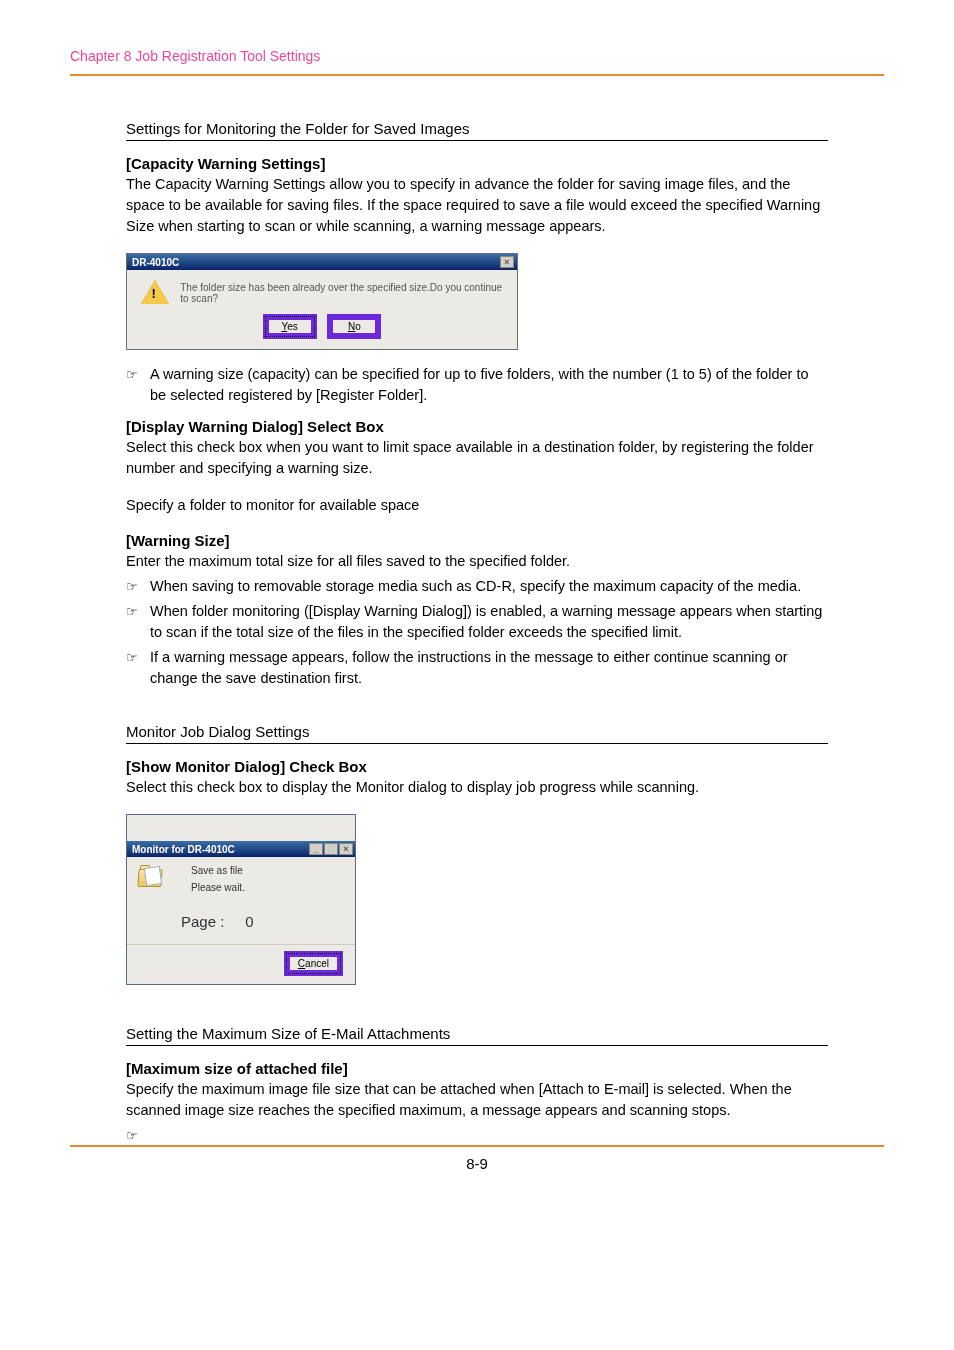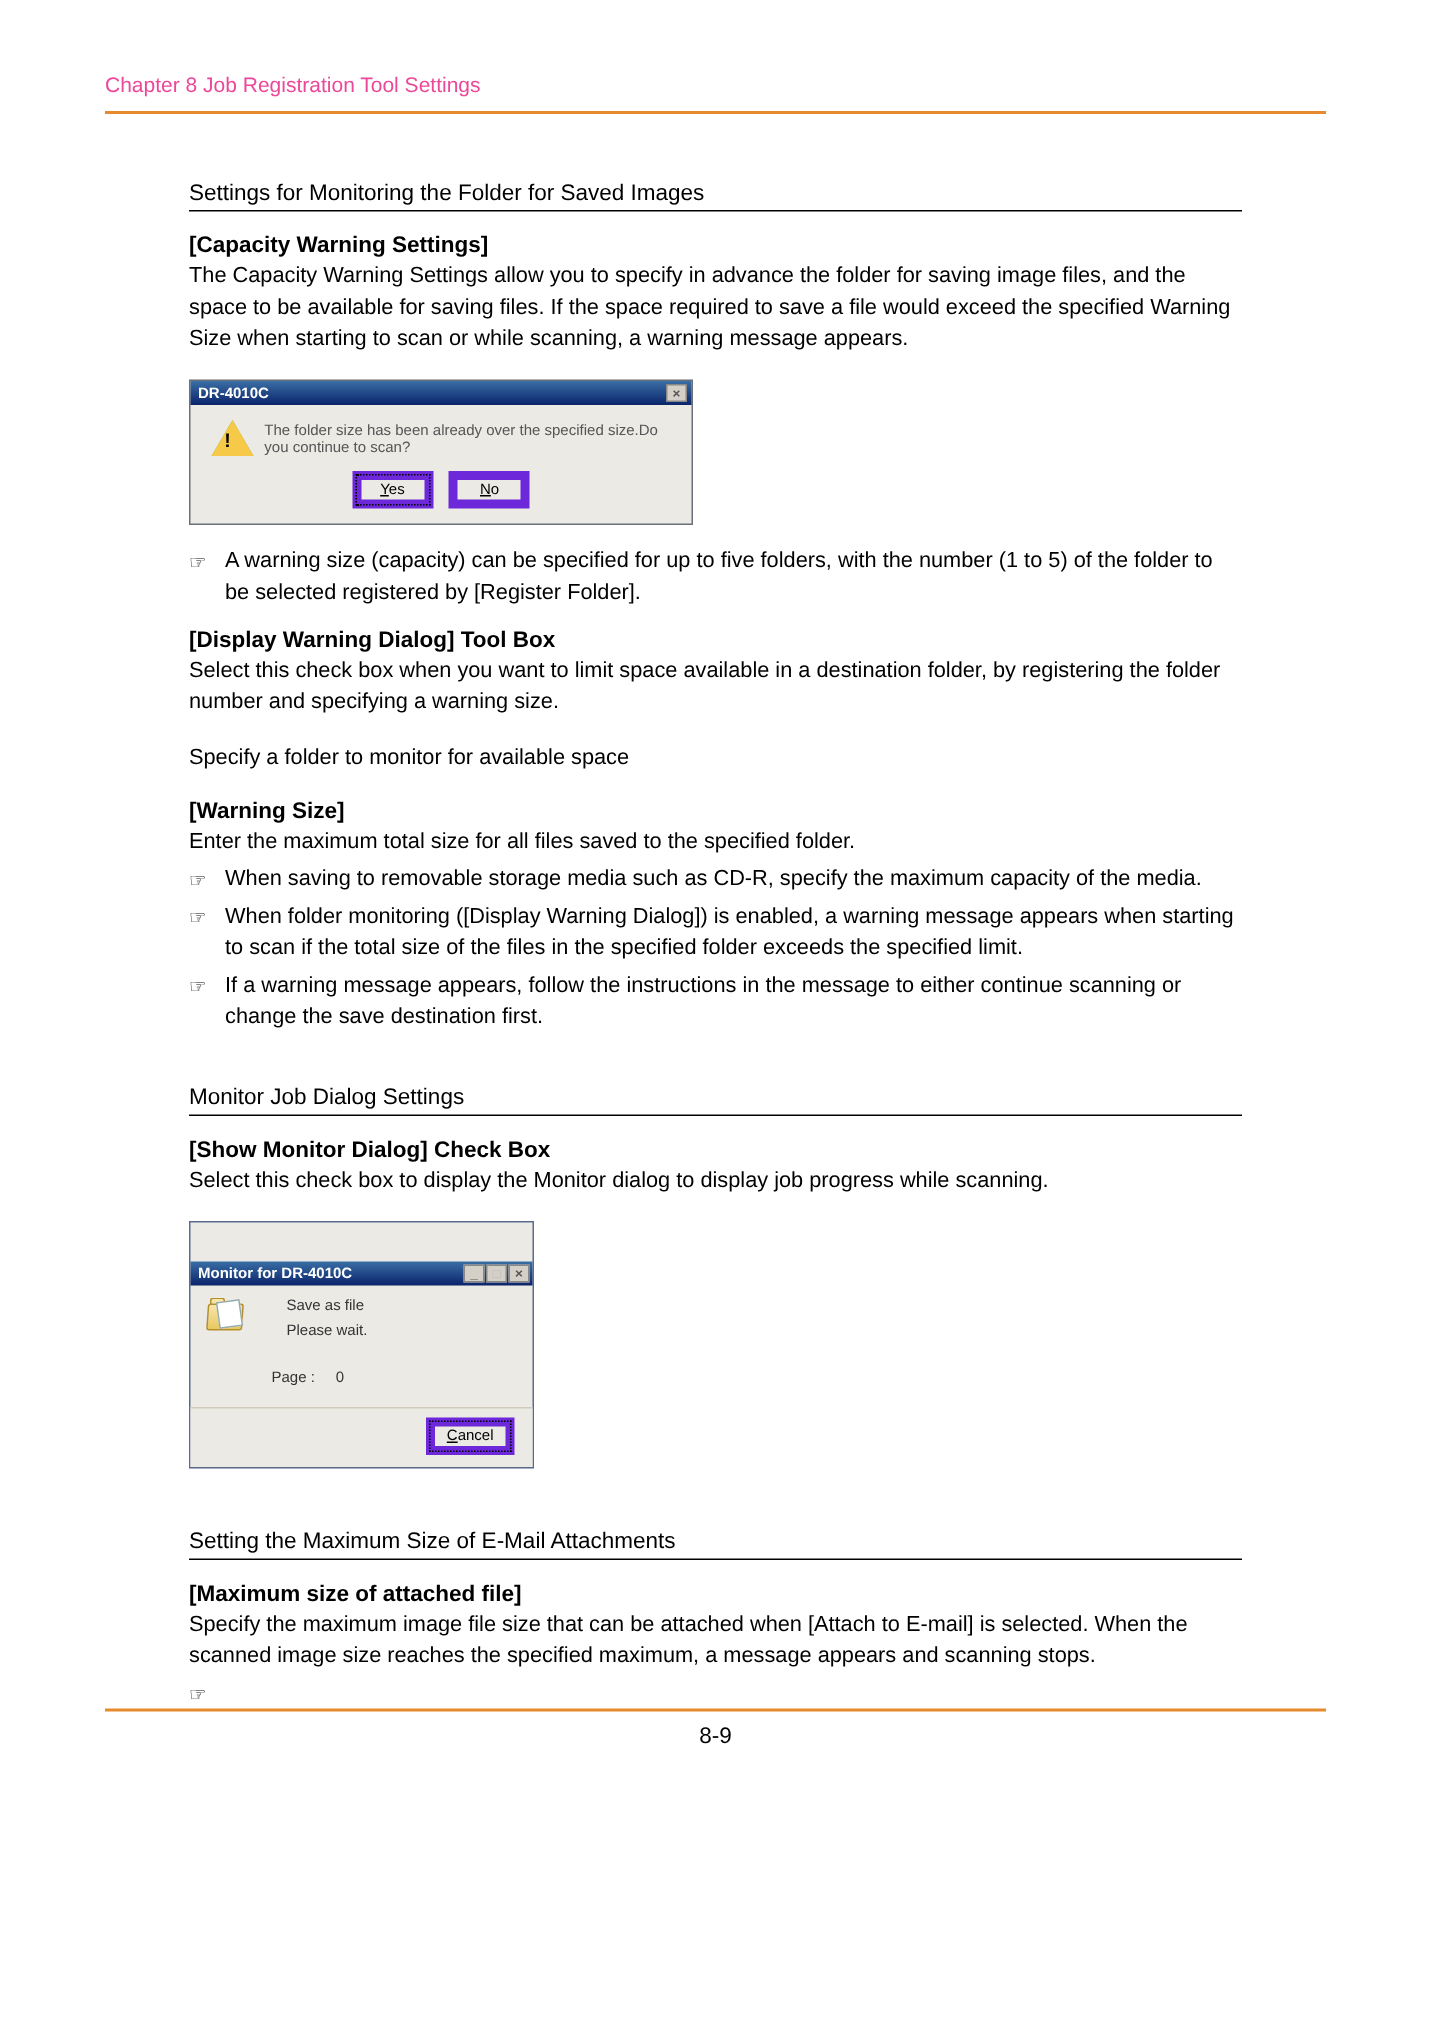--- a/index.html
+++ b/index.html
@@ -31,21 +31,21 @@
   }
   .para { margin-bottom: 12px; }
   .note-item { position: relative; padding-left: 24px; font-size: 14.5px; line-height: 1.45; margin-bottom: 4px; }
   .note-icon { position: absolute; left: 0; top: 2px; font-size: 13px; }
   .block { margin-bottom: 16px; }
   .gap-large { margin-bottom: 34px; }
   .gap-xlarge { margin-bottom: 40px; }
 
   
   .dlg1 {
-    width: 336px;
+    width: 392px;
     border: 1px solid #6a6f7a;
     margin: 10px 0 14px 0;
     font-family: Tahoma, Arial, sans-serif;
     font-size: 10px;
     background: #eceae5;
   }
   .dlg1 .titlebar {
     display: flex; justify-content: space-between; align-items: center;
     background: linear-gradient(#3a6ea5, #0a246a);
     color: #fff; font-weight: bold;
@@ -109,21 +109,21 @@
   .folder-tab {
     position: absolute; left: 3px; top: 0; width: 10px; height: 6px;
     background: #f6e6a8; border: 1px solid #b38f2e; border-bottom: none; border-radius: 2px 2px 0 0;
   }
   .folder-paper {
     position: absolute; left: 8px; top: 2px; width: 16px; height: 18px; background: #fff;
     border: 1px solid #9aa; transform: rotate(-8deg);
   }
   .dlg2 .labels { font-size: 10px; color: #333; margin-left: 12px; }
   .dlg2 .labels div { margin-bottom: 6px; }
-  .dlg2 .pageline { margin: 14px 0 8px 44px; font-size: 10px; color: #333; }
+  .dlg2 .pageline { margin: 14px 0 8px 44px; font-size: 15px; color: #333; }
   .dlg2 .btnrow { text-align: right; padding: 6px 8px 8px 8px; border-top: 1px solid #cfcabc; background: #eceae5; }
 
   .footer-rule { border: none; height: 2px; background: #e68a2e; margin: 24px 0 8px 0; }
   .page-num { text-align: center; font-size: 15px; }
 </style>
 </head>
 <body>
 
 <div class="page">
   <div class="chapter-header">Chapter 8   Job Registration Tool Settings</div>
@@ -155,21 +155,21 @@
         <span class="winbtn"><span class="ul-letter">N</span><span>o</span></span>
       </div>
     </div>
 
     <div class="note-item">
       <span class="note-icon">☞</span>
       <span>A warning size (capacity) can be specified for up to five folders, with the number (1 to 5) of the folder to be selected registered by [Register Folder].</span>
     </div>
 
     <div class="block" style="margin-top:12px;">
-      <div class="sub-title">[Display Warning Dialog] Tool Box</div>
+      <div class="sub-title">[Display Warning Dialog] Select Box</div>
       <div class="body-text">Select this check box when you want to limit space available in a destination folder, by registering the folder number and specifying a warning size.</div>
     </div>
 
     <div class="block">
       <div class="body-text">Specify a folder to monitor for available space</div>
     </div>
 
     <div class="block">
       <div class="sub-title">[Warning Size]</div>
       <div class="body-text">Enter the maximum total size for all files saved to the specified folder.</div>

